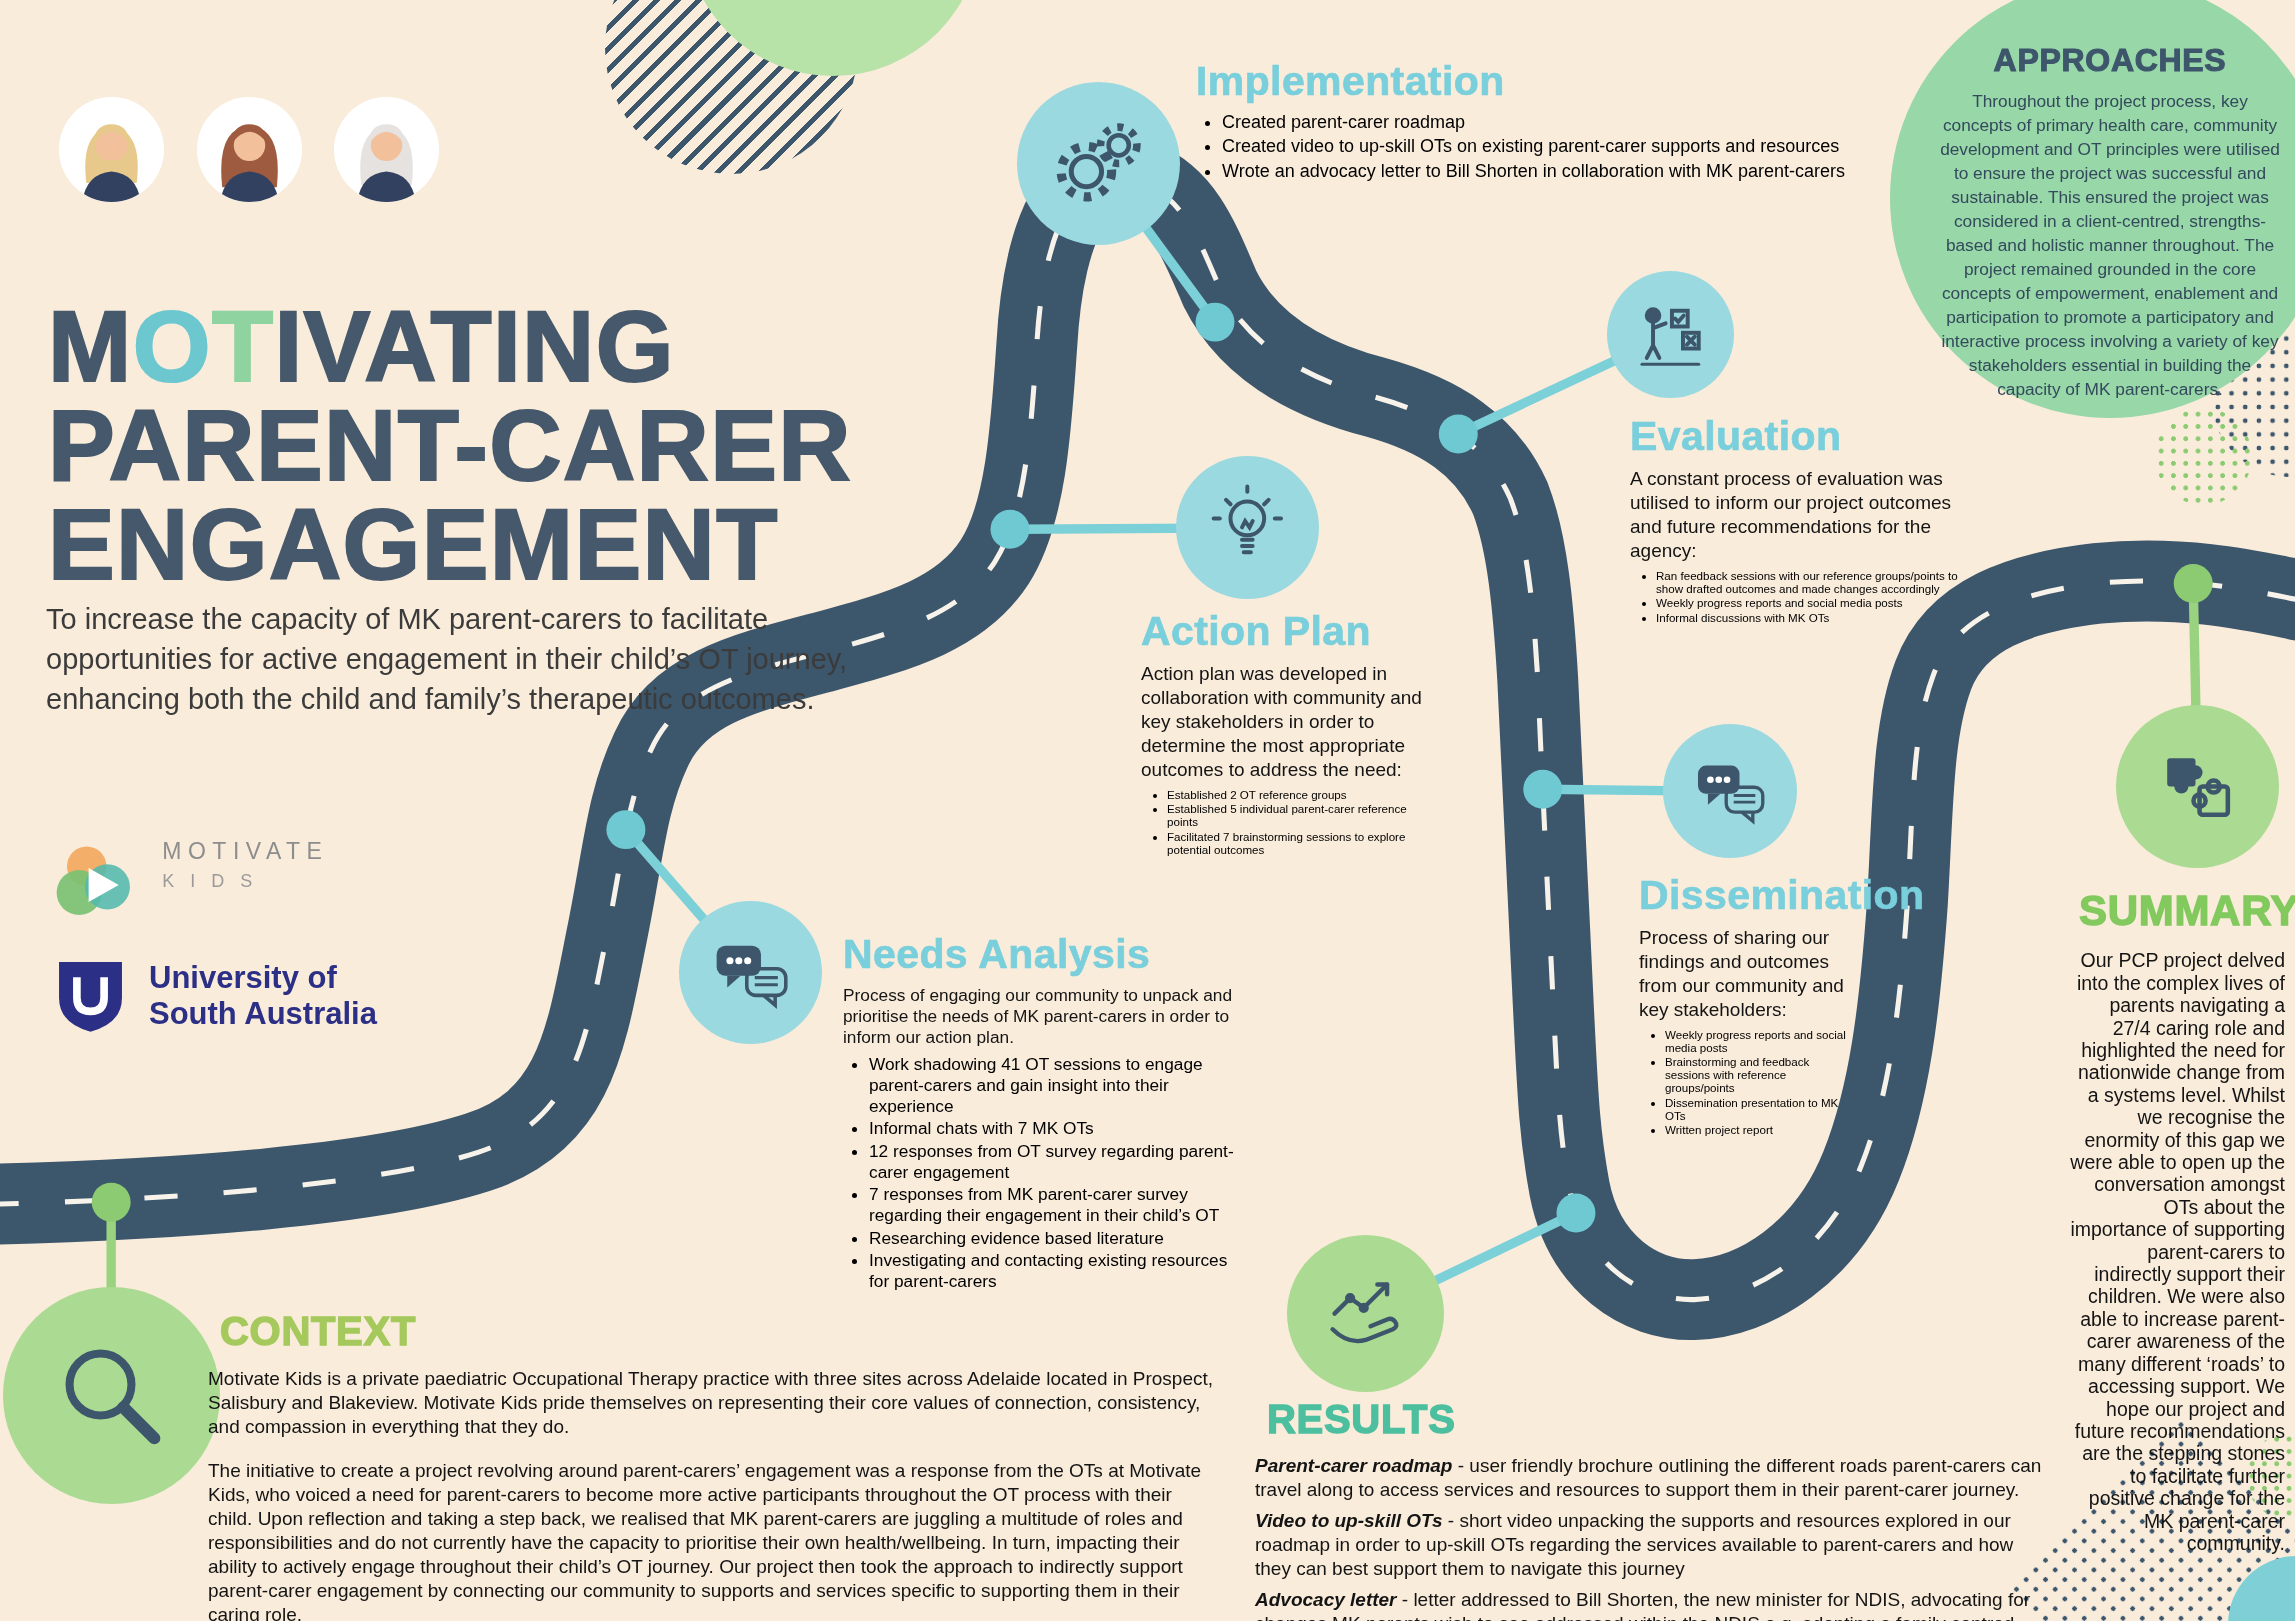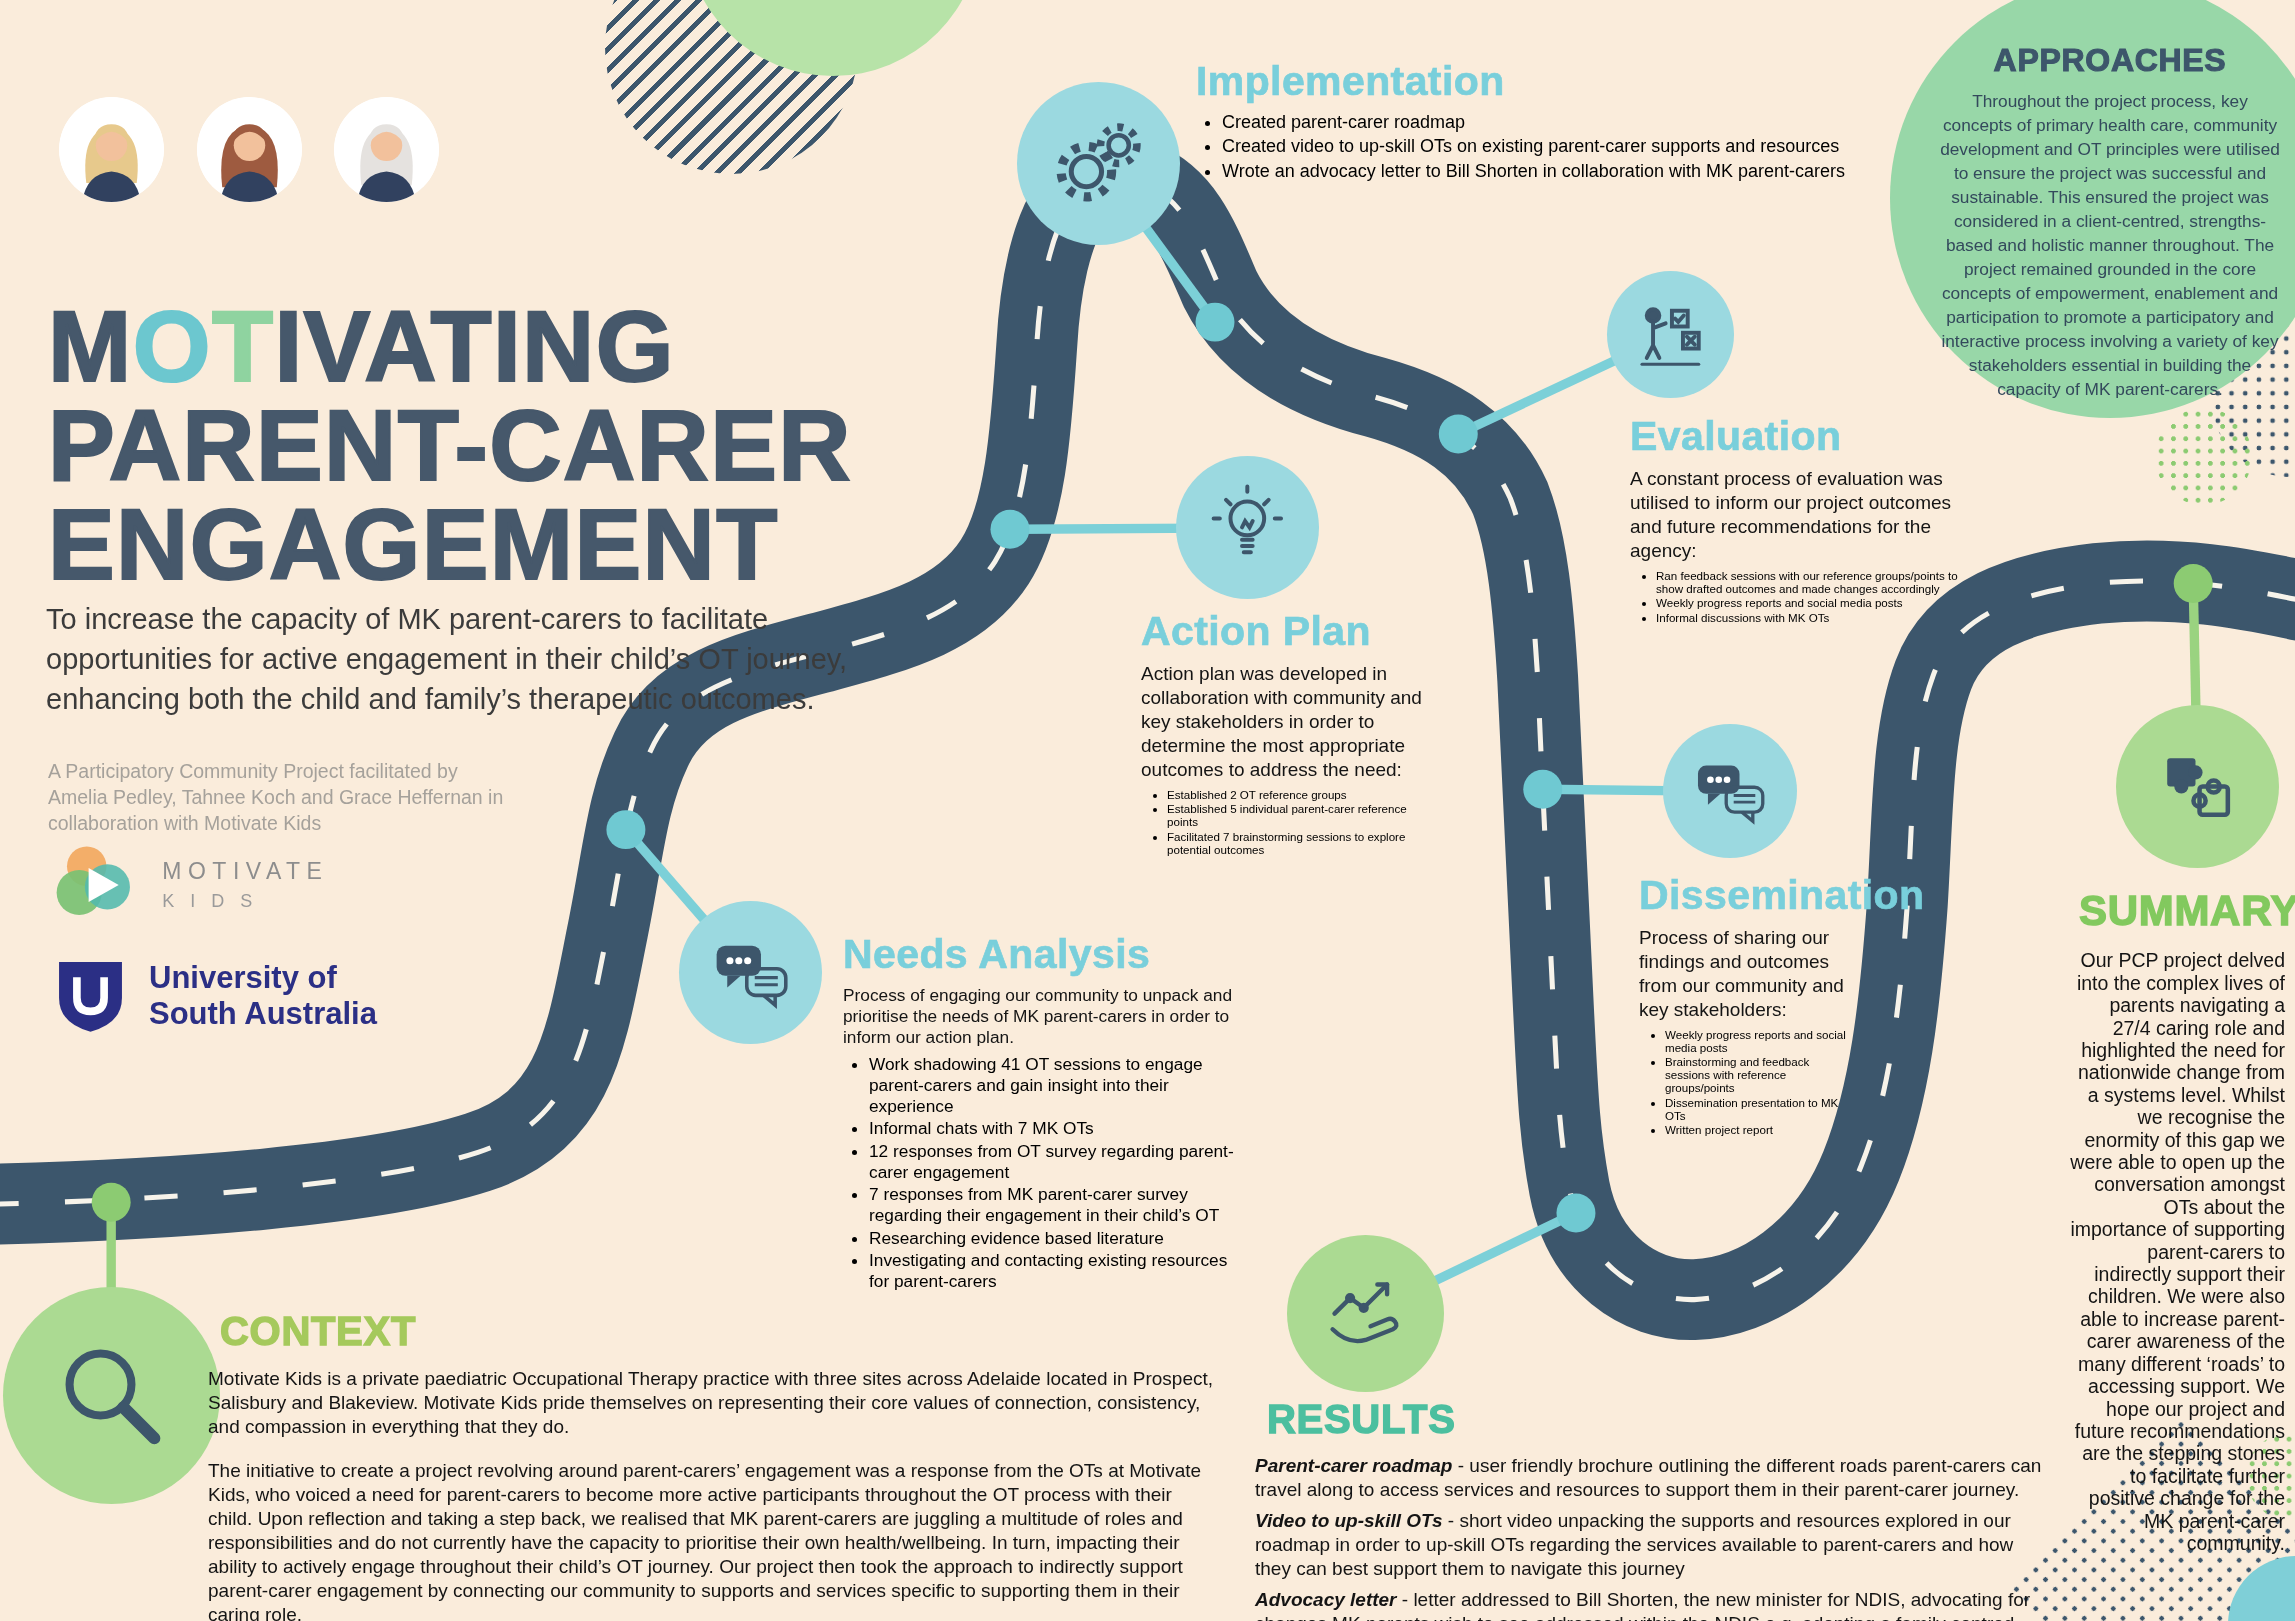--- a/index.html
+++ b/index.html
@@ -28,21 +28,21 @@
   
   .avatars{position:absolute;left:59px;top:97px;display:flex;gap:32.5px;z-index:4;}
   .avatar{width:105px;height:105px;border-radius:50%;overflow:hidden;background:#fff;}
   .avatar svg{width:100%;height:100%;}
   .title{position:absolute;left:48px;top:230px;z-index:4;font-weight:700;font-size:100px;line-height:99px;color:#46586b;letter-spacing:1.4px;-webkit-text-stroke:2.2px #46586b;}
   .title .t-o{color:#6cc7cf;-webkit-text-stroke:2.2px #6cc7cf;}
   .title .t-t{color:#8fd3a0;-webkit-text-stroke:2.2px #8fd3a0;}
   .subtitle{position:absolute;left:46px;top:570px;width:809px;z-index:4;font-size:29px;line-height:40px;color:#3b3b3b;}
   .credit{position:absolute;left:48px;top:738px;width:469px;z-index:4;font-size:19.5px;line-height:26px;color:#a5a19b;}
 
-  .mk-logo{position:absolute;left:51px;top:838px;z-index:4;display:flex;align-items:center;gap:17.3px;}
+  .mk-logo{position:absolute;left:51px;top:838px;z-index:4;display:flex;gap:17.3px;}
   .mk-logo svg{width:94px;height:94px;}
   .mk-text1{font-size:23px;letter-spacing:6.5px;color:#8d8d8d;}
   .mk-text2{font-size:18px;letter-spacing:16px;color:#9a9a9a;margin-top:5.8px;}
   .unisa-logo{position:absolute;left:48px;top:952px;z-index:4;display:flex;align-items:center;gap:16px;}
   .unisa-logo svg{width:85px;height:88px;}
   .unisa-text{font-size:31px;line-height:36px;font-weight:700;color:#2b2f85;}
 
   
   .approaches{position:absolute;left:1890px;top:-21.7px;width:440px;height:440px;border-radius:50%;background:#98d7a8;z-index:2;text-align:center;}
   .approaches h2{margin:64px 0 0 0;font-size:32px;font-weight:700;color:#3d566b;letter-spacing:0.7px;-webkit-text-stroke:1.1px #3d566b;}
@@ -163,21 +163,20 @@
         </svg>
     </div>
   </div>
 
   <h1 class="title">
     <span>M</span><span class="t-o">O</span><span class="t-t">T</span><span>IVATING</span><br>
     <span>PARENT-CARER</span><br>
     <span>ENGAGEMENT</span>
   </h1>
   <p class="subtitle">To increase the capacity of MK parent-carers to facilitate opportunities for active engagement in their child’s OT journey, enhancing both the child and family’s therapeutic outcomes.</p>
-  <p class="credit">A Participatory Community Project facilitated by Amelia Pedley, Tahnee Koch and Grace Heffernan in collaboration with Motivate Kids</p>
 
   <div class="mk-logo">
     <svg viewBox="0 0 100 100">
       <circle cx="38" cy="30" r="21" fill="#f2a860" opacity="0.92"></circle>
       <circle cx="30" cy="58" r="24" fill="#79c173" opacity="0.92"></circle>
       <circle cx="60" cy="52" r="24" fill="#52b9ad" opacity="0.88"></circle>
       <path d="M40 32 L72 50 L40 68 Z" fill="#ffffff"></path>
     </svg>
     <div>
       <div class="mk-text1">MOTIVATE</div>

